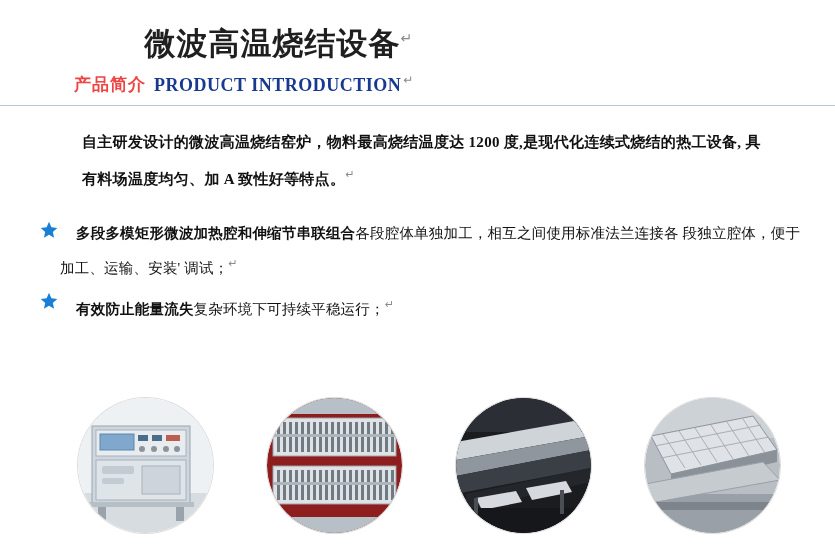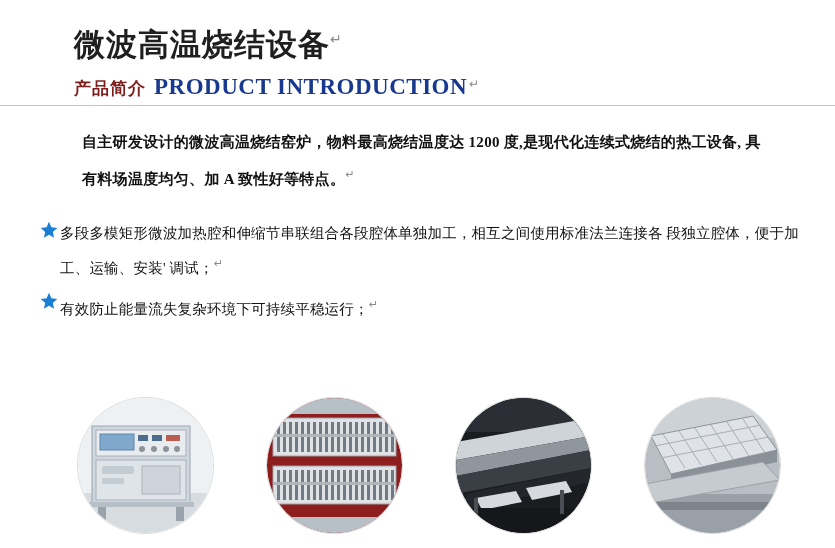--- a/index.html
+++ b/index.html
@@ -22,50 +22,51 @@
     box-sizing: border-box;
   }
 
   
   .title-block {
     position: absolute;
     left: 74px;
     top: 20px;
   }
   .main-title {
-    font-family: Liberation Sans, sans-serif;
+    font-family: Liberation Serif, serif;
     font-size: 31px;
     font-weight: 700;
     color: #1f1f1f;
     letter-spacing: 1px;
     line-height: 38px;
     white-space: nowrap;
+    text-align: right;
   }
   .main-title .pilcrow {
     font-size: 14px;
     color: #8a8a8a;
     font-weight: 400;
     vertical-align: super;
   }
 
   .sub-title {
     margin-top: 10px;
     white-space: nowrap;
     color: #1c4f9c;
   }
   .sub-cn {
     font-family: "Liberation Serif", serif;
     font-size: 17px;
     font-weight: 700;
-    color: #7f1d1d;
+    color: #ef4444;
     letter-spacing: 1px;
   }
   .sub-en {
     font-family: "Liberation Serif", serif;
-    font-size: 23px;
+    font-size: 18px;
     font-weight: 700;
     color: #18398f;
     letter-spacing: 0.5px;
     margin-left: 8px;
   }
   .sub-title .pilcrow {
     font-size: 12px;
     color: #8a8a8a;
     font-weight: 400;
     vertical-align: super;
@@ -123,21 +124,22 @@
   }
   .bullet-text {
     flex: 1 1 auto;
     font-family: "Liberation Serif", serif;
     font-size: 14.5px;
     line-height: 30px;
     color: #111111;
     letter-spacing: 0.2px;
   }
   .bullet-text .lead {
-    font-weight: 400;
+    font-weight: 700;
+    margin-left: 16px;
   }
   .bullet-text .rest {
     font-weight: 400;
   }
   .bullet-text .pilcrow {
     font-size: 11px;
     color: #8a8a8a;
     font-weight: 400;
     vertical-align: super;
   }

